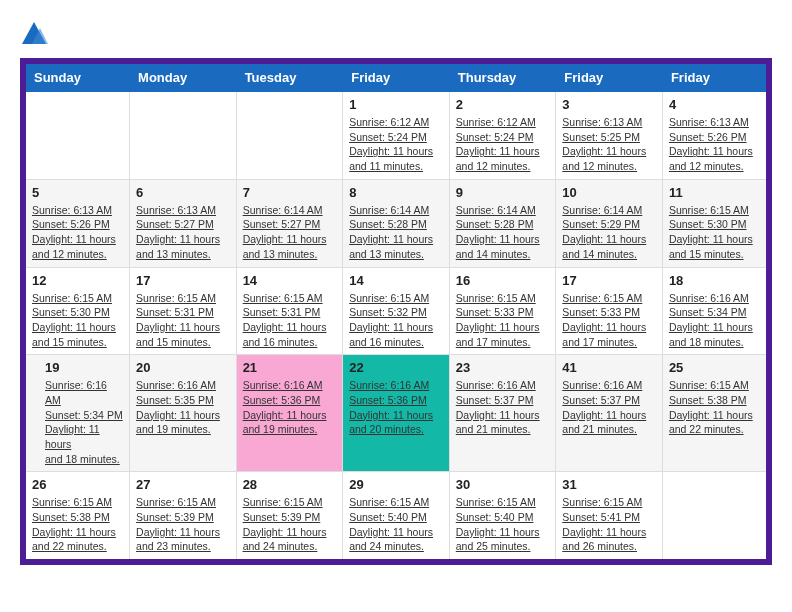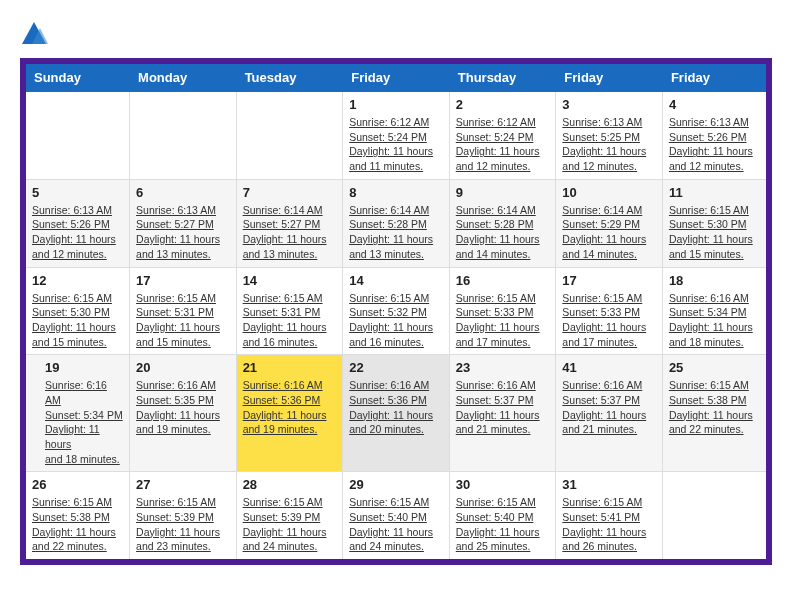--- a/index.html
+++ b/index.html
@@ -268,28 +268,28 @@
 Daylight: 11 hours
 and 18 minutes.</div>
         </td>
         <td style="background-color: rgb(245, 245, 245);">
           <div class="day-num">20</div>
           <div class="day-info" style="white-space: pre-line;">Sunrise: 6:16 AM
 Sunset: 5:35 PM
 Daylight: 11 hours
 and 19 minutes.</div>
         </td>
-        <td style="background-color: #fde047;">
+        <td style="background-color: #f9a8d4;">
           <div class="day-num">21</div>
           <div class="day-info" style="white-space: pre-line;">Sunrise: 6:16 AM
 Sunset: 5:36 PM
 Daylight: 11 hours
 and 19 minutes.</div>
         </td>
-        <td style="background-color: #e5e5e5;">
+        <td style="background-color: #14b8a6;">
           <div class="day-num">22</div>
           <div class="day-info" style="white-space: pre-line;">Sunrise: 6:16 AM
 Sunset: 5:36 PM
 Daylight: 11 hours
 and 20 minutes.</div>
         </td>
         <td style="background-color: rgb(245, 245, 245);">
           <div class="day-num">23</div>
           <div class="day-info" style="white-space: pre-line;">Sunrise: 6:16 AM
 Sunset: 5:37 PM

